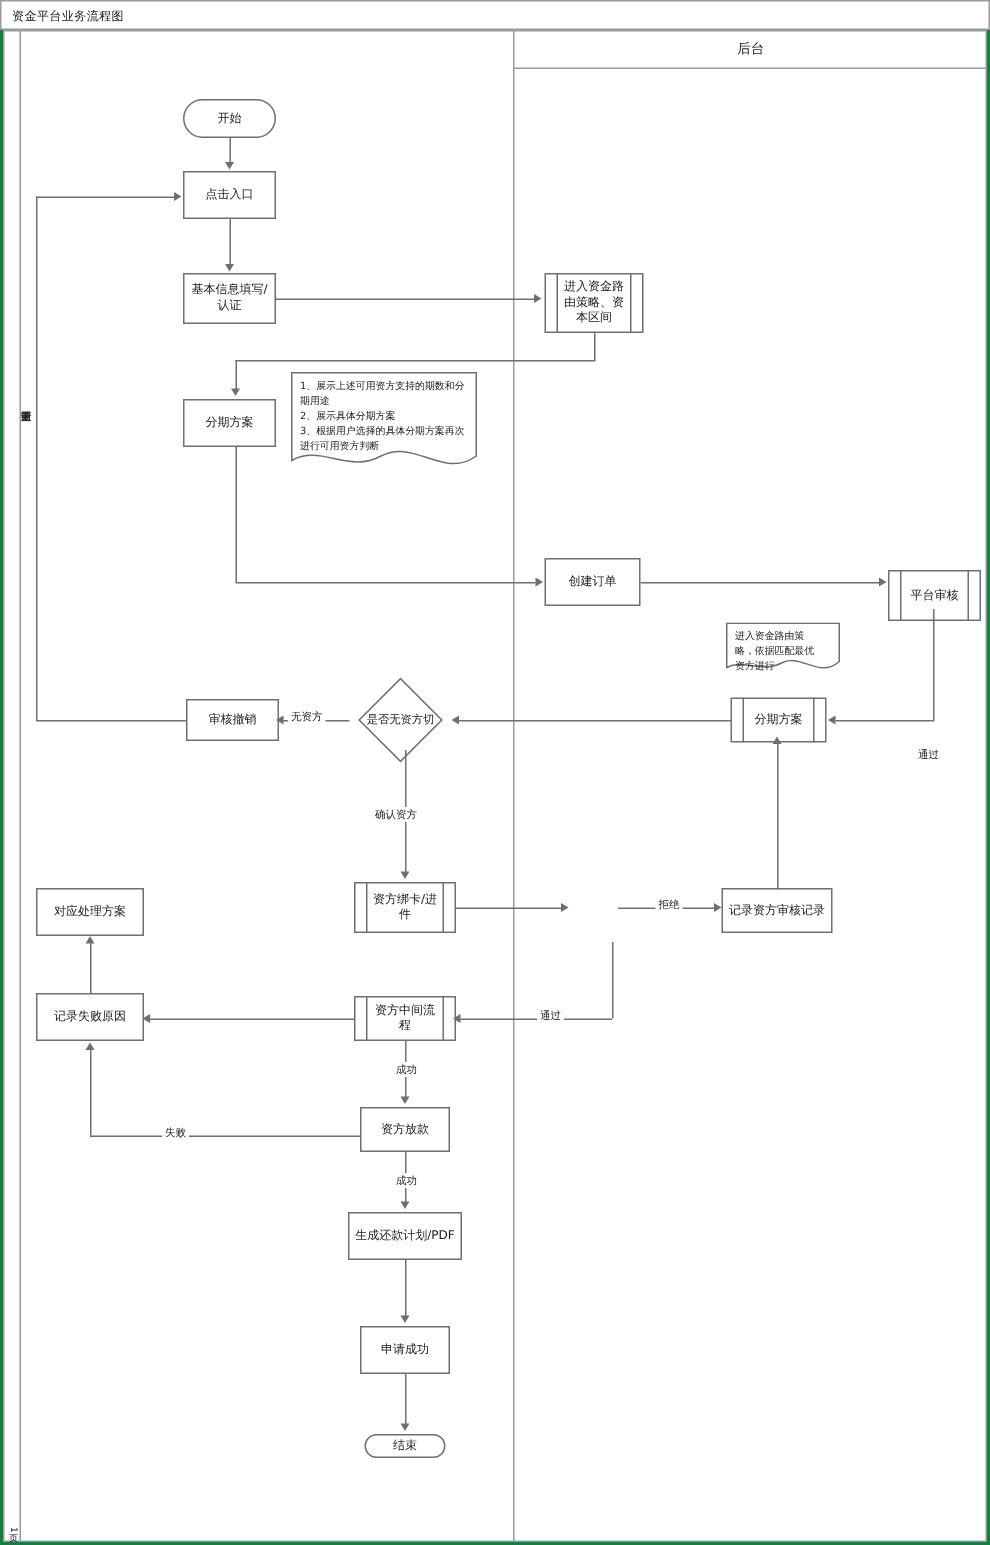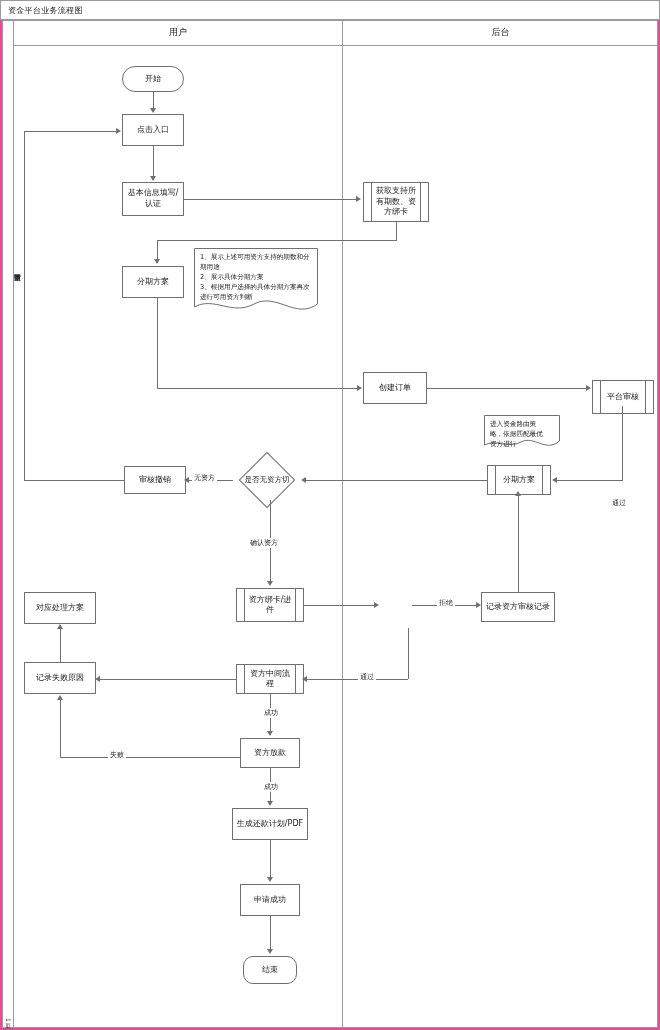--- a/index.html
+++ b/index.html
@@ -5,21 +5,21 @@
   * { box-sizing: border-box; }
   html, body {
     margin: 0; padding: 0;
     background: #ffffff;
     font-family: "DejaVu Sans", "Liberation Sans", sans-serif;
   }
   #canvas {
     position: relative;
     width: 660px;
     height: 1030px;
-    background: #ec4899;
+    background: #15803d;
     overflow: hidden;
   }
   
   .title-bar {
     position: absolute; left: 0; top: 0;
     width: 660px; height: 20px;
     border: 1px solid #9a9a9a;
     background: #fff;
   }
   .title-text {
@@ -122,23 +122,20 @@
 <div id="canvas">
 
   <div class="title-bar">
     <div class="title-text">资金平台业务流程图</div>
   </div>
 
   <div class="pool"></div>
   <div class="pool-label">
     <span>页1</span>
   </div>
-  <div class="lane-header" style="left:14px; width:328px;">
-    <span>用户</span>
-  </div>
   <div class="lane-header" style="left:343px; width:315px;">
     <span>后台</span>
   </div>
   <div class="lane-divider"></div>
 
   <div class="node terminator" style="left:122px; top:66px; width:62px; height:26px;">开始</div>
 
   <div class="node" style="left:122px; top:114px; width:62px; height:32px;">点击入口</div>
 
   <div class="node" style="left:122px; top:182px; width:62px; height:34px;">基本信息填写/认证</div>
@@ -167,24 +164,24 @@
   <div class="node" style="left:24px; top:592px; width:72px; height:32px;">对应处理方案</div>
 
   <div class="node" style="left:24px; top:662px; width:72px; height:32px;">记录失败原因</div>
 
   <div class="node" style="left:240px; top:738px; width:60px; height:30px;">资方放款</div>
 
   <div class="node" style="left:232px; top:808px; width:76px; height:32px;">生成还款计划/PDF</div>
 
   <div class="node" style="left:240px; top:884px; width:60px; height:32px;">申请成功</div>
 
-  <div class="node terminator" style="left:243px; top:956px; width:54px; height:28px;border-radius:10px;">结束</div>
+  <div class="node terminator" style="left:243px; top:956px; width:54px; height:16px;border-radius:10px;">结束</div>
 
   <div class="predefined" style="left:363px; top:182px; width:66px; height:40px;">
-    <div class="pp-body">获取支持所有期数、资方绑卡</div>
+    <div class="pp-body">进入资金路由策略、资本区间</div>
     <div class="pp-bar l"></div>
     <div class="pp-bar r"></div>
   </div>
 
   <div class="node" style="left:363px; top:372px; width:64px; height:32px;">创建订单</div>
 
   <div class="predefined" style="left:592px; top:380px; width:62px; height:34px;">
     <div class="pp-body">平台审核</div>
     <div class="pp-bar l"></div>
     <div class="pp-bar r"></div>

